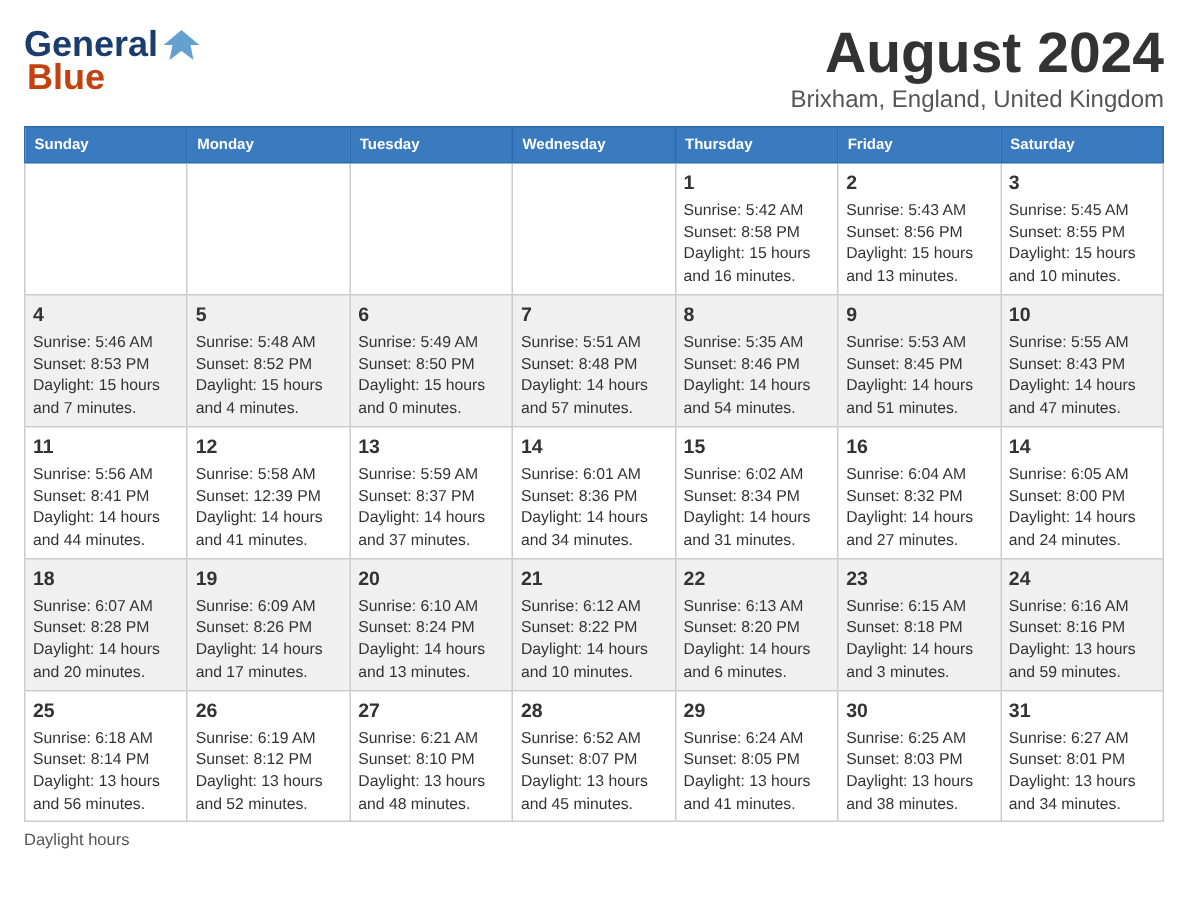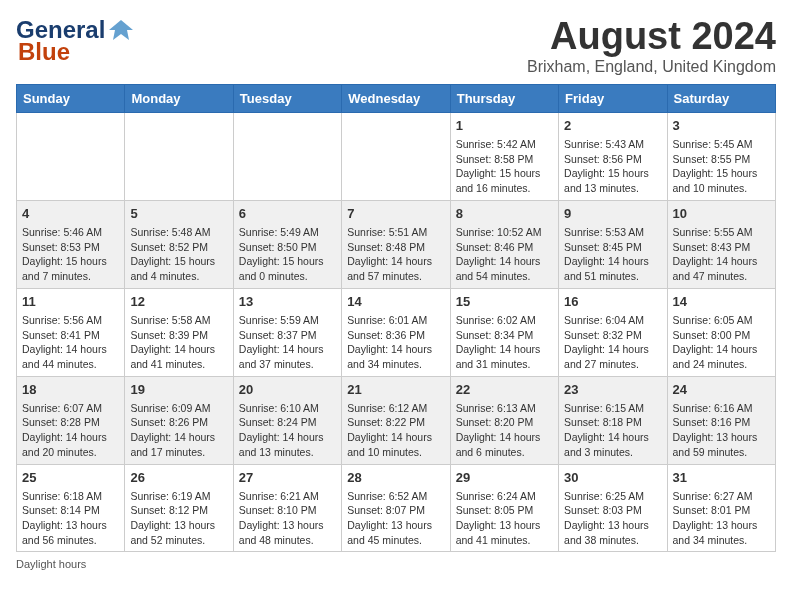--- a/index.html
+++ b/index.html
@@ -37,21 +37,21 @@
     .calendar-table {
       width: 100%;
       border-collapse: collapse;
       font-size: 11px;
     }
     .calendar-table thead tr th {
       background-color: #3a7bbf;
       color: #fff;
       text-align: left;
       padding: 6px 6px;
-      font-size: 13px;
+      font-size: 10px;
       font-weight: bold;
       border: 1px solid #2a6aaf;
     }
     .calendar-table tbody tr td {
       border: 1px solid #ccc;
       vertical-align: top;
       padding: 4px 5px;
       width: calc(100% / 7);
       min-height: 80px;
       color: #333;
@@ -165,21 +165,21 @@
         </td>
         <td>
           <span class="day-number">7</span>
           <div class="day-info" style="white-space: pre-line;">Sunrise: 5:51 AM
 Sunset: 8:48 PM
 Daylight: 14 hours
 and 57 minutes.</div>
         </td>
         <td>
           <span class="day-number">8</span>
-          <div class="day-info" style="white-space: pre-line;">Sunrise: 10:52 AM
+          <div class="day-info" style="white-space: pre-line;">Sunrise: 5:35 AM
 Sunset: 8:46 PM
 Daylight: 14 hours
 and 54 minutes.</div>
         </td>
         <td>
           <span class="day-number">9</span>
           <div class="day-info" style="white-space: pre-line;">Sunrise: 5:53 AM
 Sunset: 8:45 PM
 Daylight: 14 hours
 and 51 minutes.</div>
@@ -196,21 +196,21 @@
         <td>
           <span class="day-number">11</span>
           <div class="day-info" style="white-space: pre-line;">Sunrise: 5:56 AM
 Sunset: 8:41 PM
 Daylight: 14 hours
 and 44 minutes.</div>
         </td>
         <td>
           <span class="day-number">12</span>
           <div class="day-info" style="white-space: pre-line;">Sunrise: 5:58 AM
-Sunset: 8:39 PM
+Sunset: 12:39 PM
 Daylight: 14 hours
 and 41 minutes.</div>
         </td>
         <td>
           <span class="day-number">13</span>
           <div class="day-info" style="white-space: pre-line;">Sunrise: 5:59 AM
 Sunset: 8:37 PM
 Daylight: 14 hours
 and 37 minutes.</div>
         </td>

